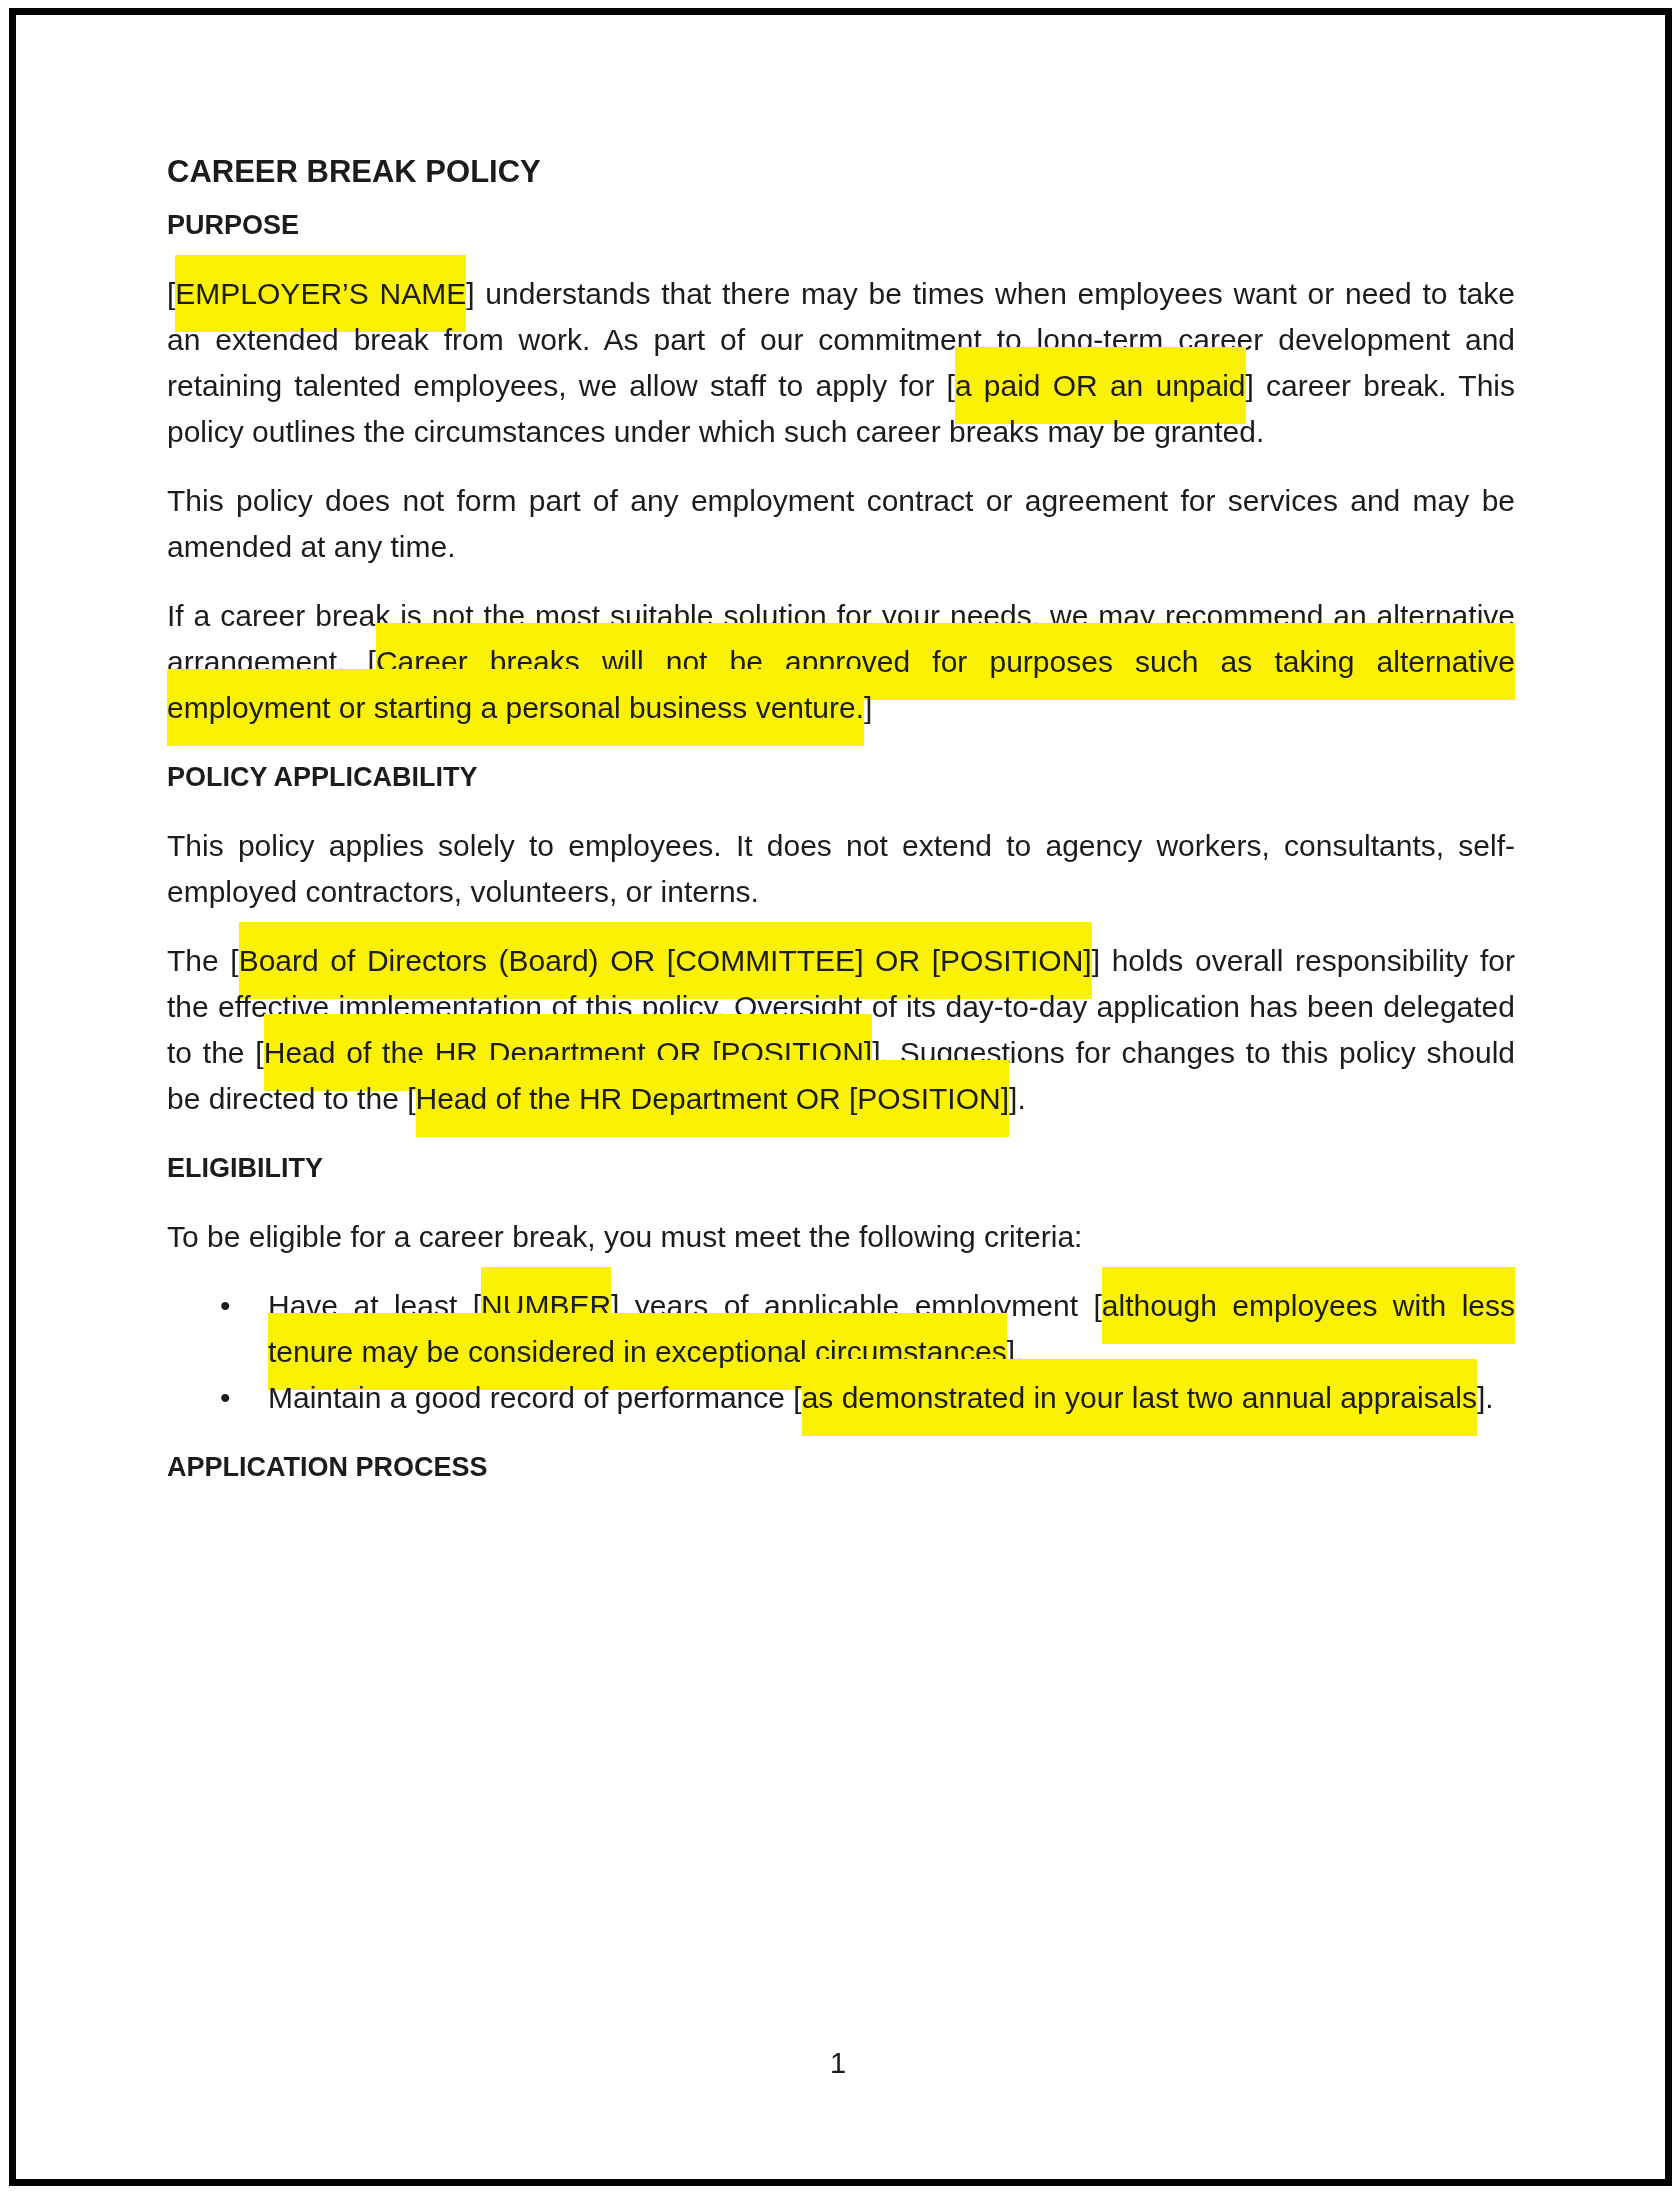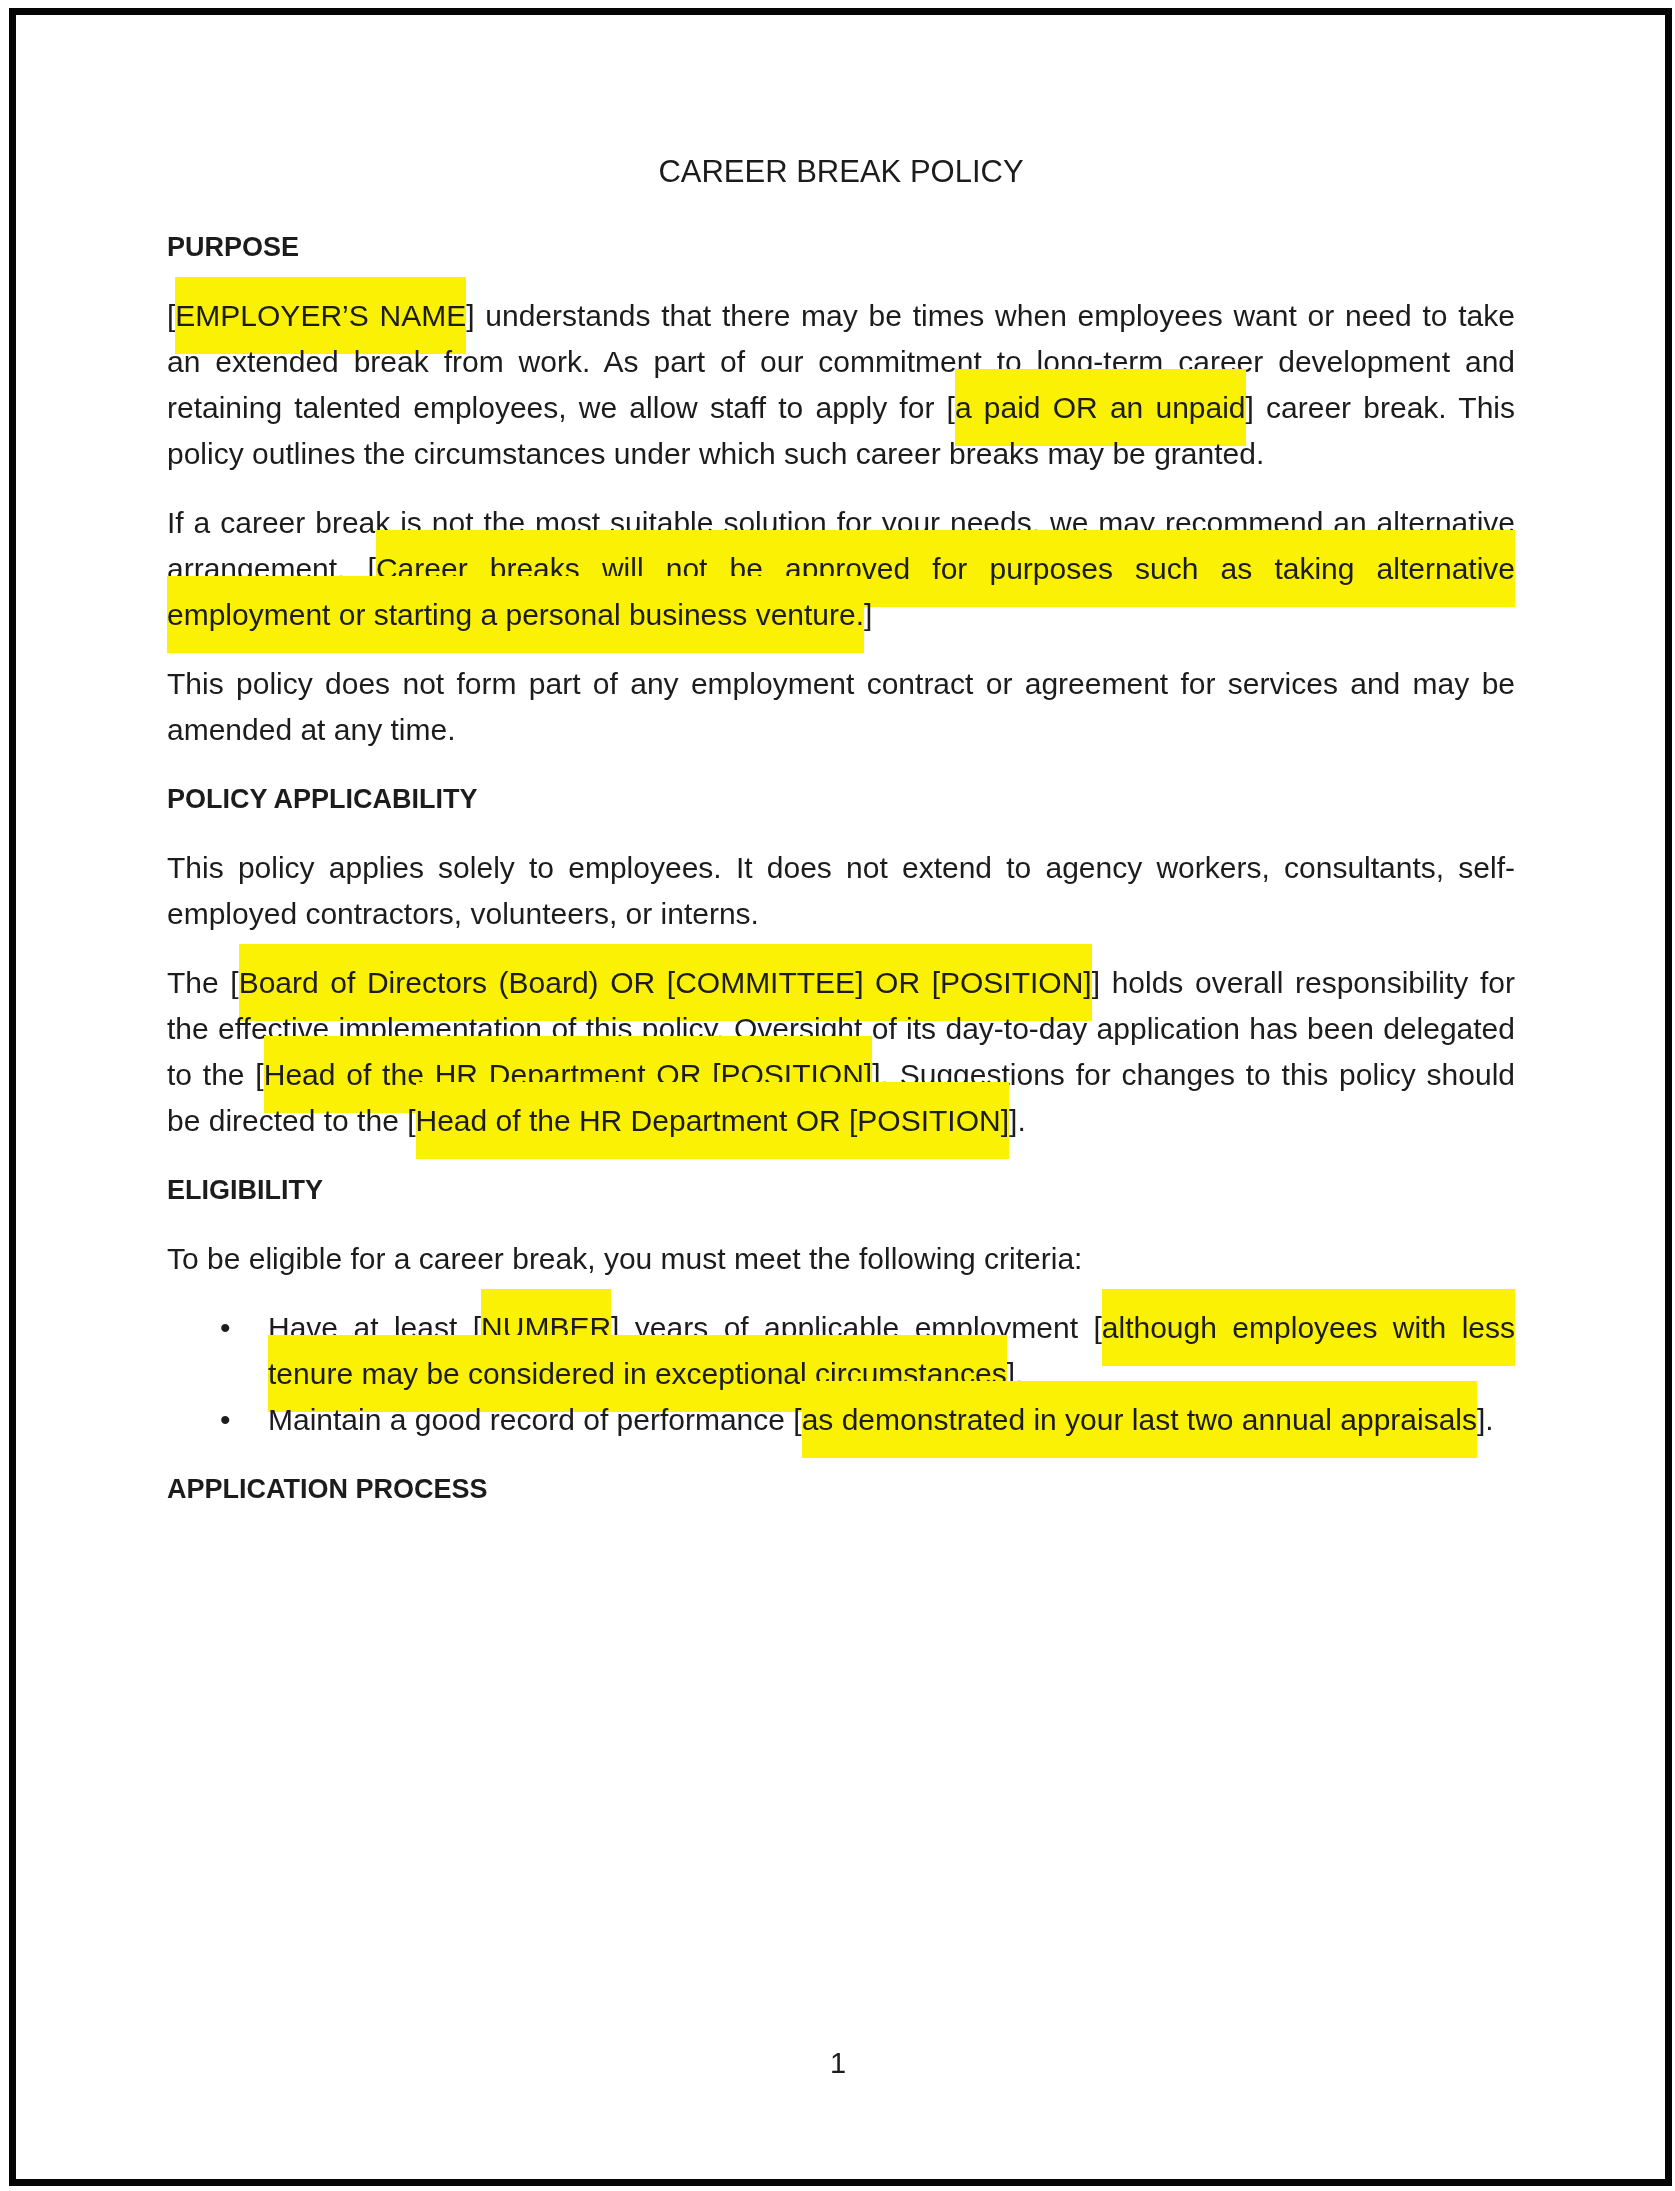--- a/index.html
+++ b/index.html
@@ -20,24 +20,23 @@
   }
   .content {
     position: absolute;
     left: 167px;
     top: 149px;
     width: 1348px;
     font-size: 30px;
     line-height: 46px;
   }
   .title {
-    text-align: center;
-    font-weight: 400;
+    font-weight: 700;
     font-size: 31px;
-    margin: 0 0 29px 0;
+    margin: 0 0 7px 0;
   }
   .heading {
     font-weight: 700;
     font-size: 27px;
     margin: 0 0 23px 0;
   }
   .para {
     margin: 0 0 23px 0;
     text-align: justify;
   }
@@ -75,22 +74,22 @@
 </head>
 <body>
 
 <div class="page">
   <div class="page-border"></div>
   <div class="content">
     <div class="title">CAREER BREAK POLICY</div>
     <div id="doc-body">
         <div class="heading">PURPOSE</div>
         <p class="para"><span class="run">[</span><span class="hl">EMPLOYER’S NAME</span><span class="run">] understands that there may be times when employees want or need to take an extended break from work. As part of our commitment to long-term career development and retaining talented employees, we allow staff to apply for [</span><span class="hl">a paid OR an unpaid</span><span class="run">] career break. This policy outlines the circumstances under which such career breaks may be granted.</span></p>
+        <p class="para"><span class="run">This policy does not form part of any employment contract or agreement for services and may be amended at any time.</span></p>
         <p class="para"><span class="run">If a career break is not the most suitable solution for your needs, we may recommend an alternative arrangement. [</span><span class="hl">Career breaks will not be approved for purposes such as taking alternative employment or starting a personal business venture.</span><span class="run">]</span></p>
-        <p class="para"><span class="run">This policy does not form part of any employment contract or agreement for services and may be amended at any time.</span></p>
         <div class="heading">POLICY APPLICABILITY</div>
         <p class="para"><span class="run">This policy applies solely to employees. It does not extend to agency workers, consultants, self-employed contractors, volunteers, or interns.</span></p>
         <p class="para"><span class="run">The [</span><span class="hl">Board of Directors (Board) OR [COMMITTEE] OR [POSITION]</span><span class="run">] holds overall responsibility for the effective implementation of this policy. Oversight of its day-to-day application has been delegated to the [</span><span class="hl">Head of the HR Department OR [POSITION]</span><span class="run">]. Suggestions for changes to this policy should be directed to the [</span><span class="hl">Head of the HR Department OR [POSITION]</span><span class="run">].</span></p>
         <div class="heading">ELIGIBILITY</div>
         <p class="para"><span class="run">To be eligible for a career break, you must meet the following criteria:</span></p>
         <ul class="bullets">
           <li>
             <span class="marker">•</span>
             <span class="li-text"><span class="run">Have at least [</span><span class="hl">NUMBER</span><span class="run">] years of applicable employment [</span><span class="hl">although employees with less tenure may be considered in exceptional circumstances</span><span class="run">].</span></span>
           </li>

